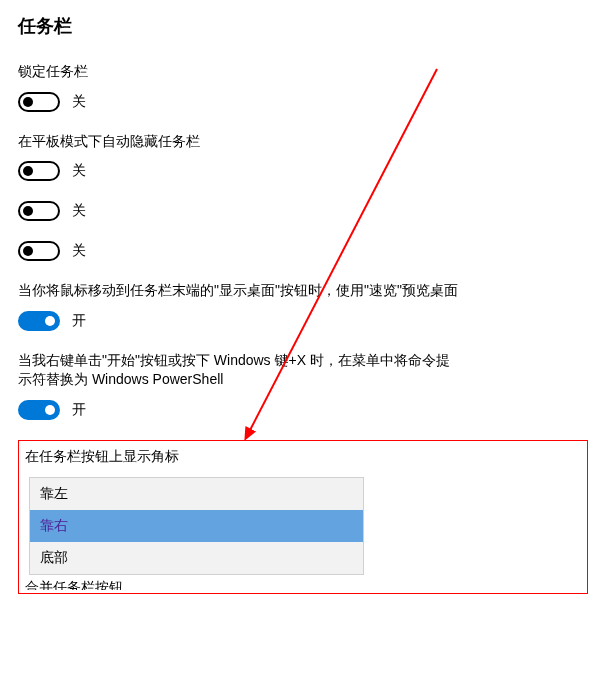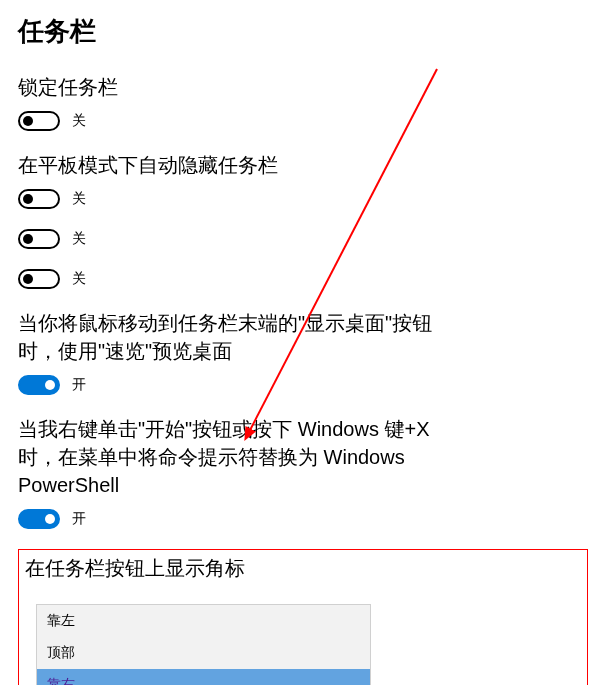--- a/index.html
+++ b/index.html
@@ -8,30 +8,30 @@
       box-sizing: border-box;
     }
     body {
       font-family: "Microsoft YaHei", "Segoe UI", sans-serif;
       background: #ffffff;
       width: 606px;
       padding: 10px 18px;
       color: #000;
     }
     .page-title {
-      font-size: 26px;
+      font-size: 18px;
       font-weight: 600;
       margin-bottom: 24px;
       margin-top: 4px;
     }
     .setting-group {
       margin-bottom: 20px;
     }
     .setting-label {
-      font-size: 20px;
+      font-size: 14px;
       color: #000;
       margin-bottom: 10px;
       line-height: 1.4;
     }
     .toggle-row {
       display: flex;
       align-items: center;
       gap: 12px;
     }
     .toggle {
@@ -76,28 +76,27 @@
     }
     .highlight-box {
       border: 1.5px solid #ff0000;
       padding: 6px 3px 3px 3px;
       margin-top: 12px;
       margin-bottom: 15px;
       position: relative;
     }
     .highlight-box .setting-label {
       margin-left: 3px;
-      margin-bottom: 20px;
-      font-family: Liberation Mono, monospace;
+      margin-bottom: 10px;
     }
     .dropdown-list {
       background: #f2f2f2;
       border: 1px solid #d0d0d0;
       width: 335px;
-      margin-left: 14px;
+      margin-left: 7px;
     }
     .dropdown-item {
       padding: 7px 10px;
       font-size: 14px;
       cursor: pointer;
     }
     .dropdown-item.selected {
       background: #62a3e0;
       color: #4c1d95;
     }
@@ -169,22 +168,22 @@
     <div class="toggle-row">
       <div class="toggle toggle-on"></div>
       <span class="toggle-state">开</span>
     </div>
   </div>
 
   <div class="highlight-box">
     <div class="setting-label">在任务栏按钮上显示角标</div>
     <div class="dropdown-list">
       <div class="dropdown-item">靠左</div>
-      <div class="dropdown-item">顶部</div>
       <div class="dropdown-item selected">靠右</div>
+      <div class="dropdown-item">底部</div>
     </div>
     <div class="truncated-text">合并任务栏按钮</div>
   </div>
 
   <svg class="arrow-svg" width="606" height="685">
     <defs>
       <marker id="arrowhead" markerWidth="8" markerHeight="8" refX="3" refY="3" orient="auto">
         <polygon points="0 0, 7 3, 0 6" fill="#ff0000"></polygon>
       </marker>
     </defs>

